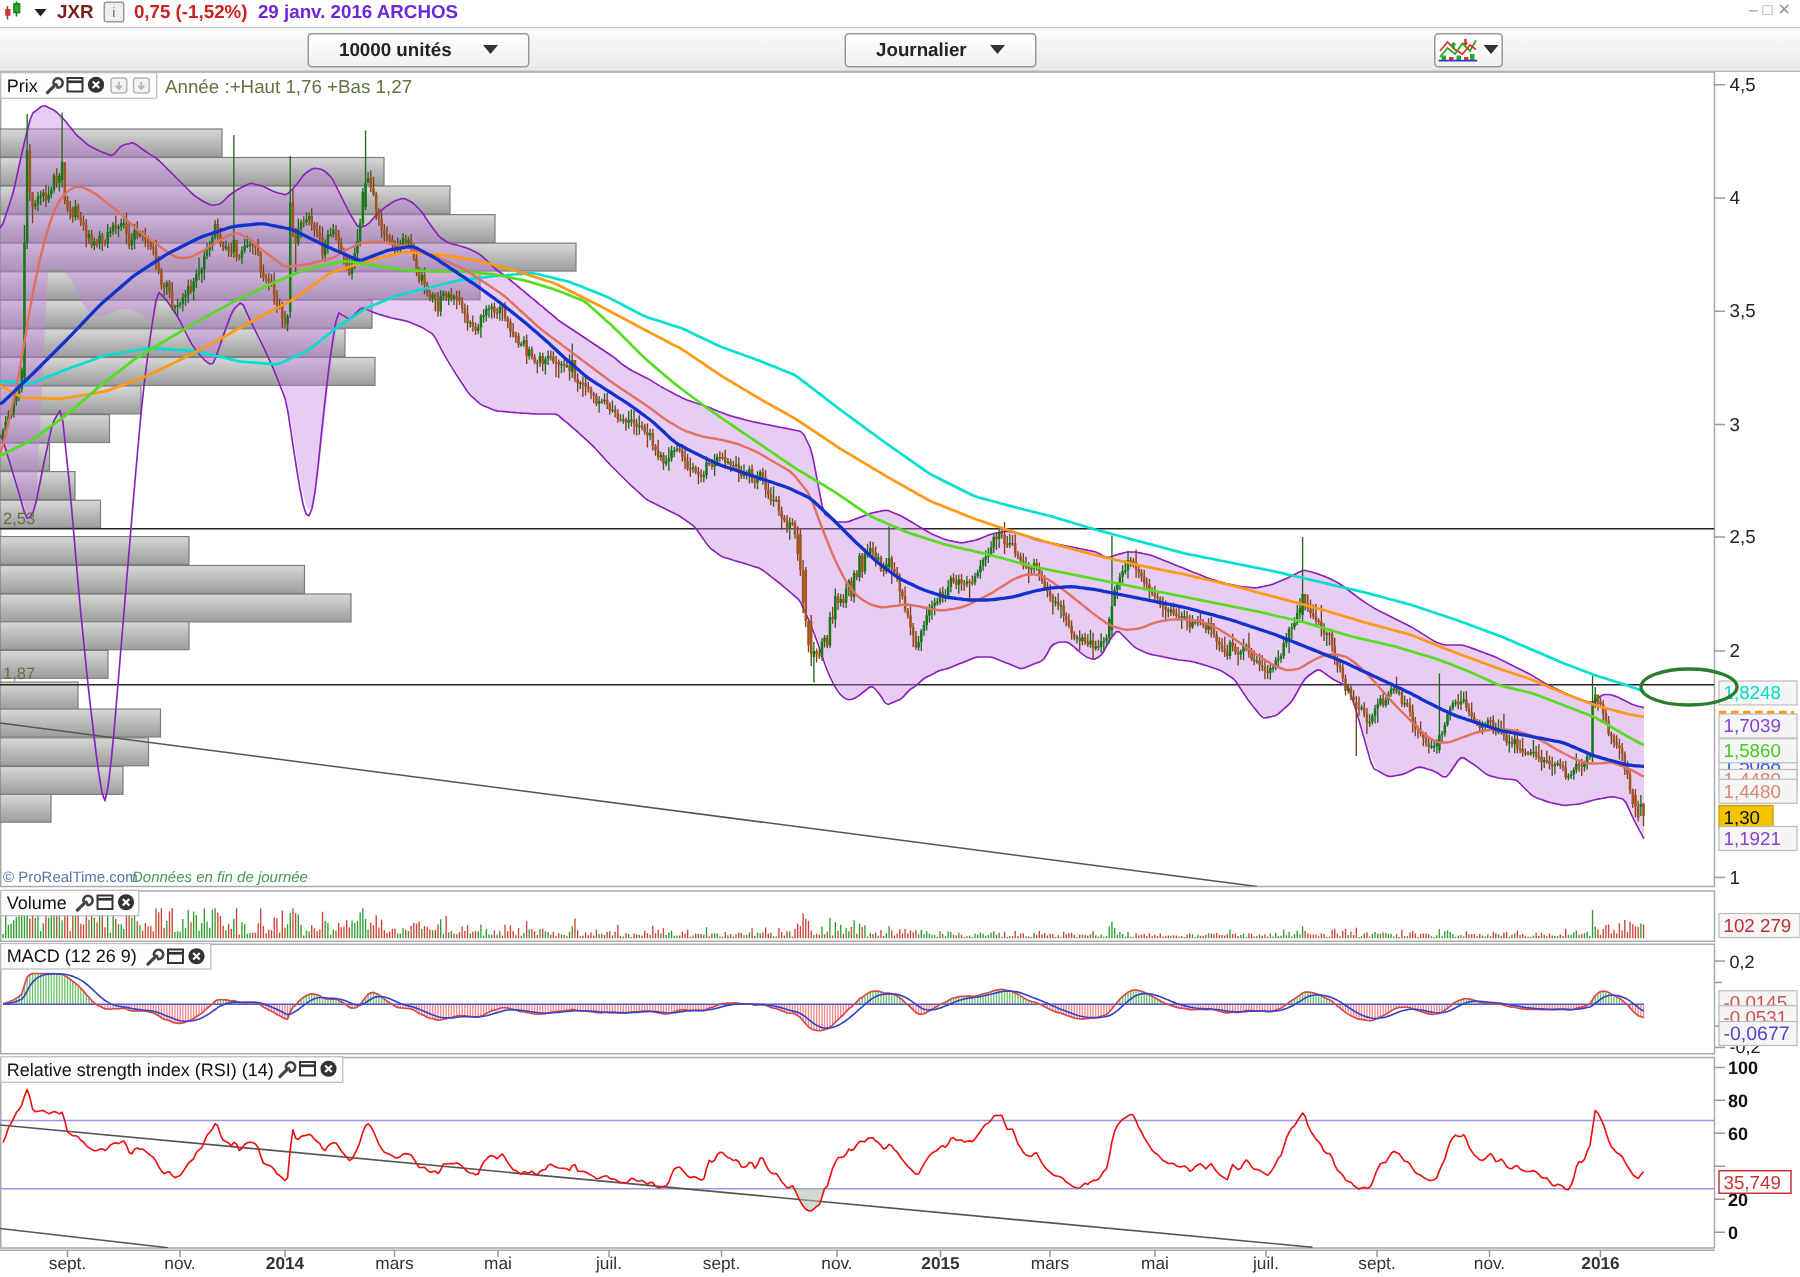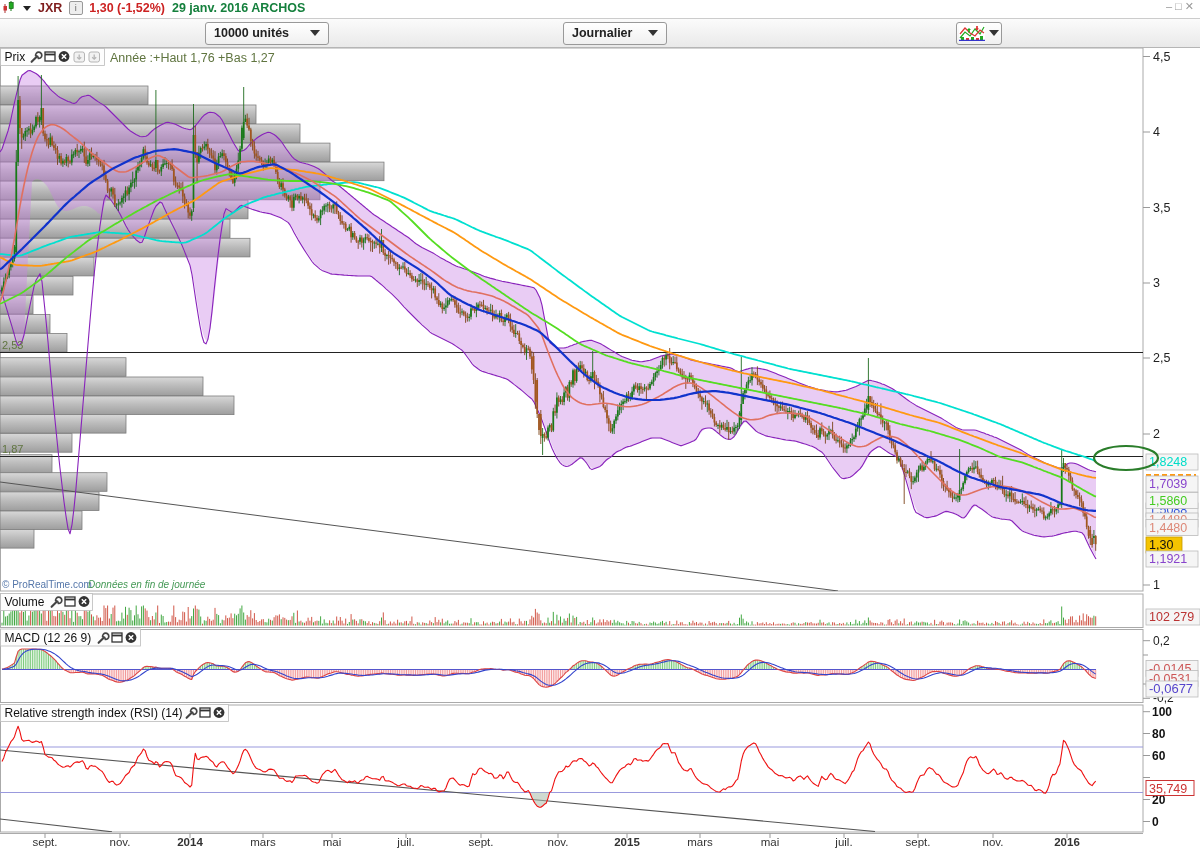--- a/index.html
+++ b/index.html
@@ -1,33 +1,33 @@
 <!DOCTYPE html>
 <html><head><meta charset="utf-8"><style>
 html,body{margin:0;padding:0;width:1200px;height:851px;overflow:hidden;background:#fff;font-family:"Liberation Sans",sans-serif;}
 #titlebar{position:absolute;left:0;top:0;width:1200px;height:18px;background:#fff;border-bottom:1px solid #ccc;font-size:12.5px;font-weight:bold;}
 #toolbar{position:absolute;left:0;top:19px;width:1200px;height:28px;background:linear-gradient(#fbfbfb,#e9e9e9);border-bottom:1px solid #b5b5b5;}
-.dd{position:absolute;top:3px;height:19px;background:linear-gradient(#ffffff,#f0f0f0);border:1px solid #999;border-radius:3px;font-size:12.5px;font-weight:bold;color:#222;padding:1px 8px;line-height:18px;}
+.dd{position:absolute;top:3px;height:19px;background:linear-gradient(#ffffff,#f0f0f0);border:1px solid #999;border-radius:3px;font-size:12.5px;font-weight:bold;color:#222;padding:1px 20px;line-height:18px;}
 .dd .arr{display:inline-block;margin-left:14px;width:0;height:0;border-left:5px solid transparent;border-right:5px solid transparent;border-top:6px solid #333;vertical-align:middle;}
 #chart{position:absolute;left:0;top:0;z-index:1;}
 #titlebar,#toolbar{z-index:2;}
 </style></head>
 <body>
 <div id="titlebar">
 <svg width="16" height="15" style="vertical-align:-3px;margin-left:2px">
       <path d="M3,4V13" stroke="#a33" stroke-width="1"></path>
       <rect x="1.5" y="6" width="3.5" height="4.5" fill="#cc3333"></rect>
       <path d="M9,1V11" stroke="#171" stroke-width="1"></path>
       <rect x="7.2" y="2.5" width="4" height="6" fill="#22aa22" stroke="#116611" stroke-width="0.7"></rect>
     </svg>
 <span style="display:inline-block;width:0;height:0;border-left:4px solid transparent;border-right:4px solid transparent;border-top:5px solid #222;margin:0 3px 1px 2px;"></span>
 <span style="color:#7f1d1d">JXR</span>
 <span style="display:inline-block;width:12px;height:12px;border:1px solid #999;border-radius:2px;background:#eee;color:#666;font-size:9px;font-weight:normal;text-align:center;line-height:12px;vertical-align:1px;margin:0 3px;">i</span>
-<span style="color:#cc2222">1,30 (-1,52%)</span>
-<span style="color:#15803d">&nbsp;29 janv. 2016 ARCHOS</span>
+<span style="color:#cc2222">0,75 (-1,52%)</span>
+<span style="color:#6d28d9">&nbsp;29 janv. 2016 ARCHOS</span>
 <span style="float:right;color:#999;font-weight:normal;font-size:11px;margin-right:6px;">– □ ✕</span>
 </div>
 <div id="toolbar">
 <div class="dd" style="left:205px;width:106px;">10000 unités<span class="arr" style="float:right;margin-top:6px;"></span></div>
 <div class="dd" style="left:563px;width:86px;">Journalier<span class="arr" style="float:right;margin-top:6px;"></span></div>
 <div class="dd" style="left:956px;width:40px;padding:1px 2px;">
 <svg width="26" height="17">
         <rect width="26" height="17" fill="#fff"></rect>
         <path d="M1,14 L6,8 L11,12 L16,5 L21,10 L25,3" stroke="#2a2" stroke-width="1.2" fill="none"></path>
         <path d="M1,10 L6,4 L11,9 L16,12 L21,6 L25,9" stroke="#d33" stroke-width="1.2" fill="none"></path>

